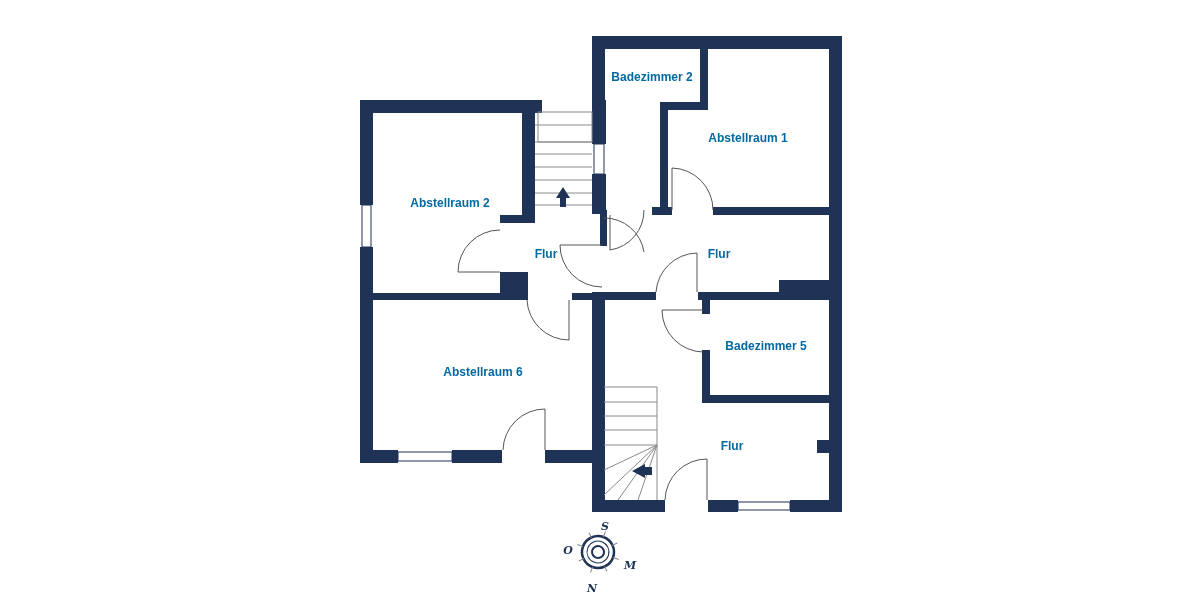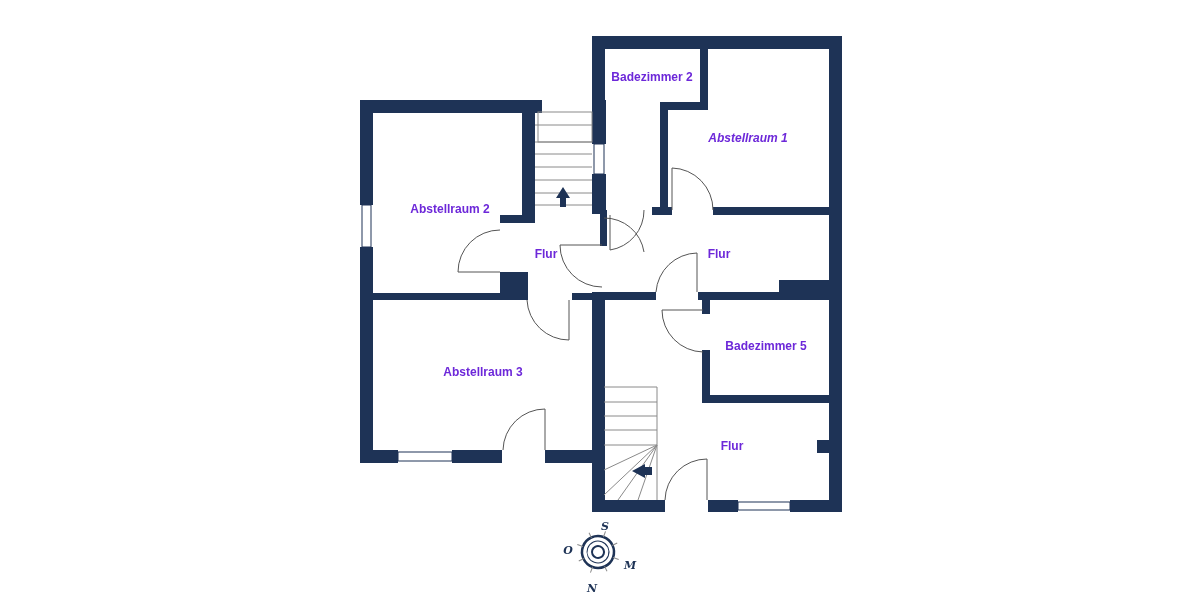--- a/index.html
+++ b/index.html
@@ -1,19 +1,19 @@
 <!DOCTYPE html>
 <html><head>
 <meta charset="utf-8">
 <style>
   html, body { margin: 0; padding: 0; background: #ffffff; }
   body { width: 1200px; height: 600px; position: relative; overflow: hidden;
          font-family: "Liberation Sans", "DejaVu Sans", sans-serif; }
   #plan { position: absolute; left: 0; top: 0; width: 1200px; height: 600px; }
-  .room-label { position: absolute; font-size: 12px; font-weight: bold; color: #6d28d9;
+  .room-label { position: absolute; font-size: 12px; font-weight: bold; color: #0369a1;
                 white-space: nowrap; transform: translate(-50%, -50%); }
   .compass-letter { position: absolute; font-size: 11px; font-weight: bold; font-style: italic;
                     color: #1e3356; transform: translate(-50%, -50%); font-family: "DejaVu Serif", serif; }
 </style>
 </head>
 <body>
 
 <div id="plan">
   <svg width="1200" height="600" viewBox="0 0 1200 600" xmlns="http://www.w3.org/2000/svg">
     <g fill="#1e3356">
@@ -127,25 +127,25 @@
           <line x1="16" y1="0" x2="22" y2="0"></line>
         <line x1="-15" y1="-15" x2="-11" y2="-11"></line>
           <line x1="15" y1="15" x2="11" y2="11"></line>
         <line x1="-15" y1="15" x2="-11" y2="11"></line>
           <line x1="15" y1="-15" x2="11" y2="-11"></line>
       </g>
     </g>
   </svg>
 
   <div class="room-label" style="left:652px;top:77px;">Badezimmer 2</div>
-  <div class="room-label" style="left:748px;top:138px;font-style:italic;">Abstellraum 1</div>
-  <div class="room-label" style="left:450px;top:203px;margin-top:6px;">Abstellraum 2</div>
+  <div class="room-label" style="left:748px;top:138px;">Abstellraum 1</div>
+  <div class="room-label" style="left:450px;top:203px;">Abstellraum 2</div>
   <div class="room-label" style="left:546px;top:254px;">Flur</div>
   <div class="room-label" style="left:719px;top:254px;">Flur</div>
   <div class="room-label" style="left:766px;top:346px;">Badezimmer 5</div>
-  <div class="room-label" style="left:483px;top:372px;">Abstellraum 3</div>
+  <div class="room-label" style="left:483px;top:372px;">Abstellraum 6</div>
   <div class="room-label" style="left:732px;top:446px;">Flur</div>
 
   <div class="compass-letter" style="left:605px;top:526px;">S</div>
   <div class="compass-letter" style="left:568px;top:550px;">O</div>
   <div class="compass-letter" style="left:630px;top:565px;">M</div>
   <div class="compass-letter" style="left:592px;top:588px;">N</div>
 </div>
 
 </body></html>

